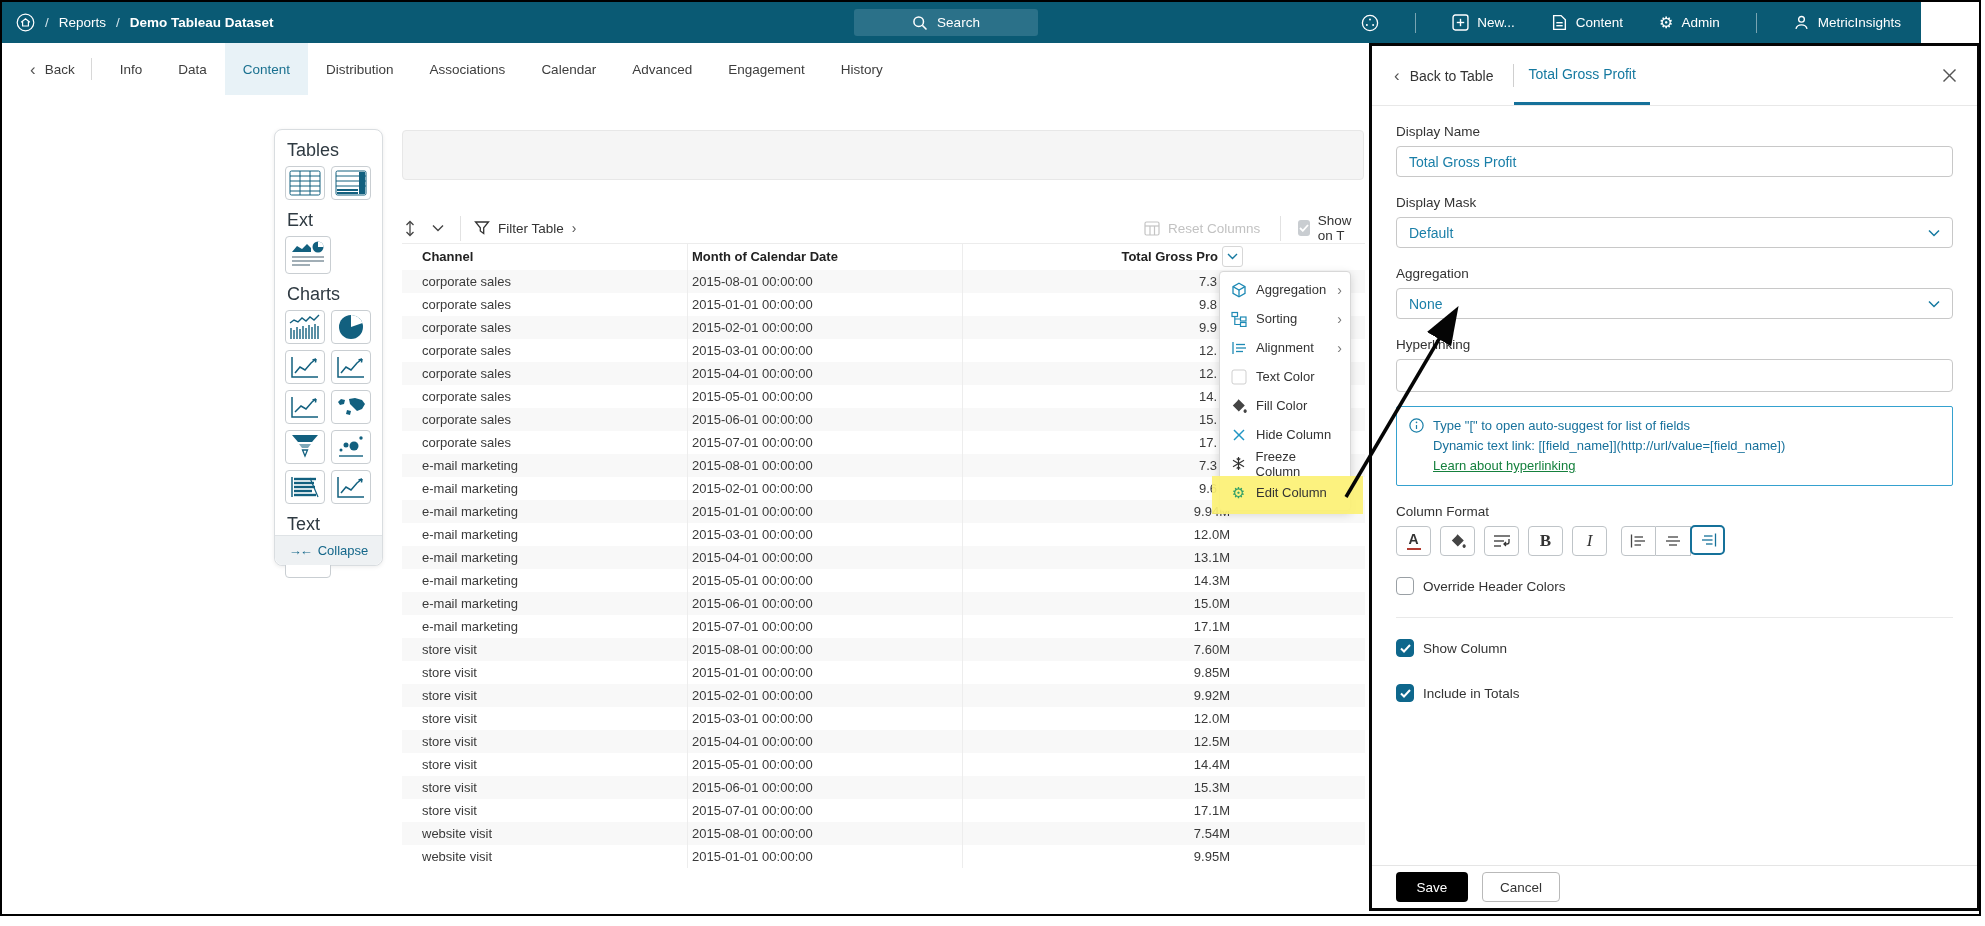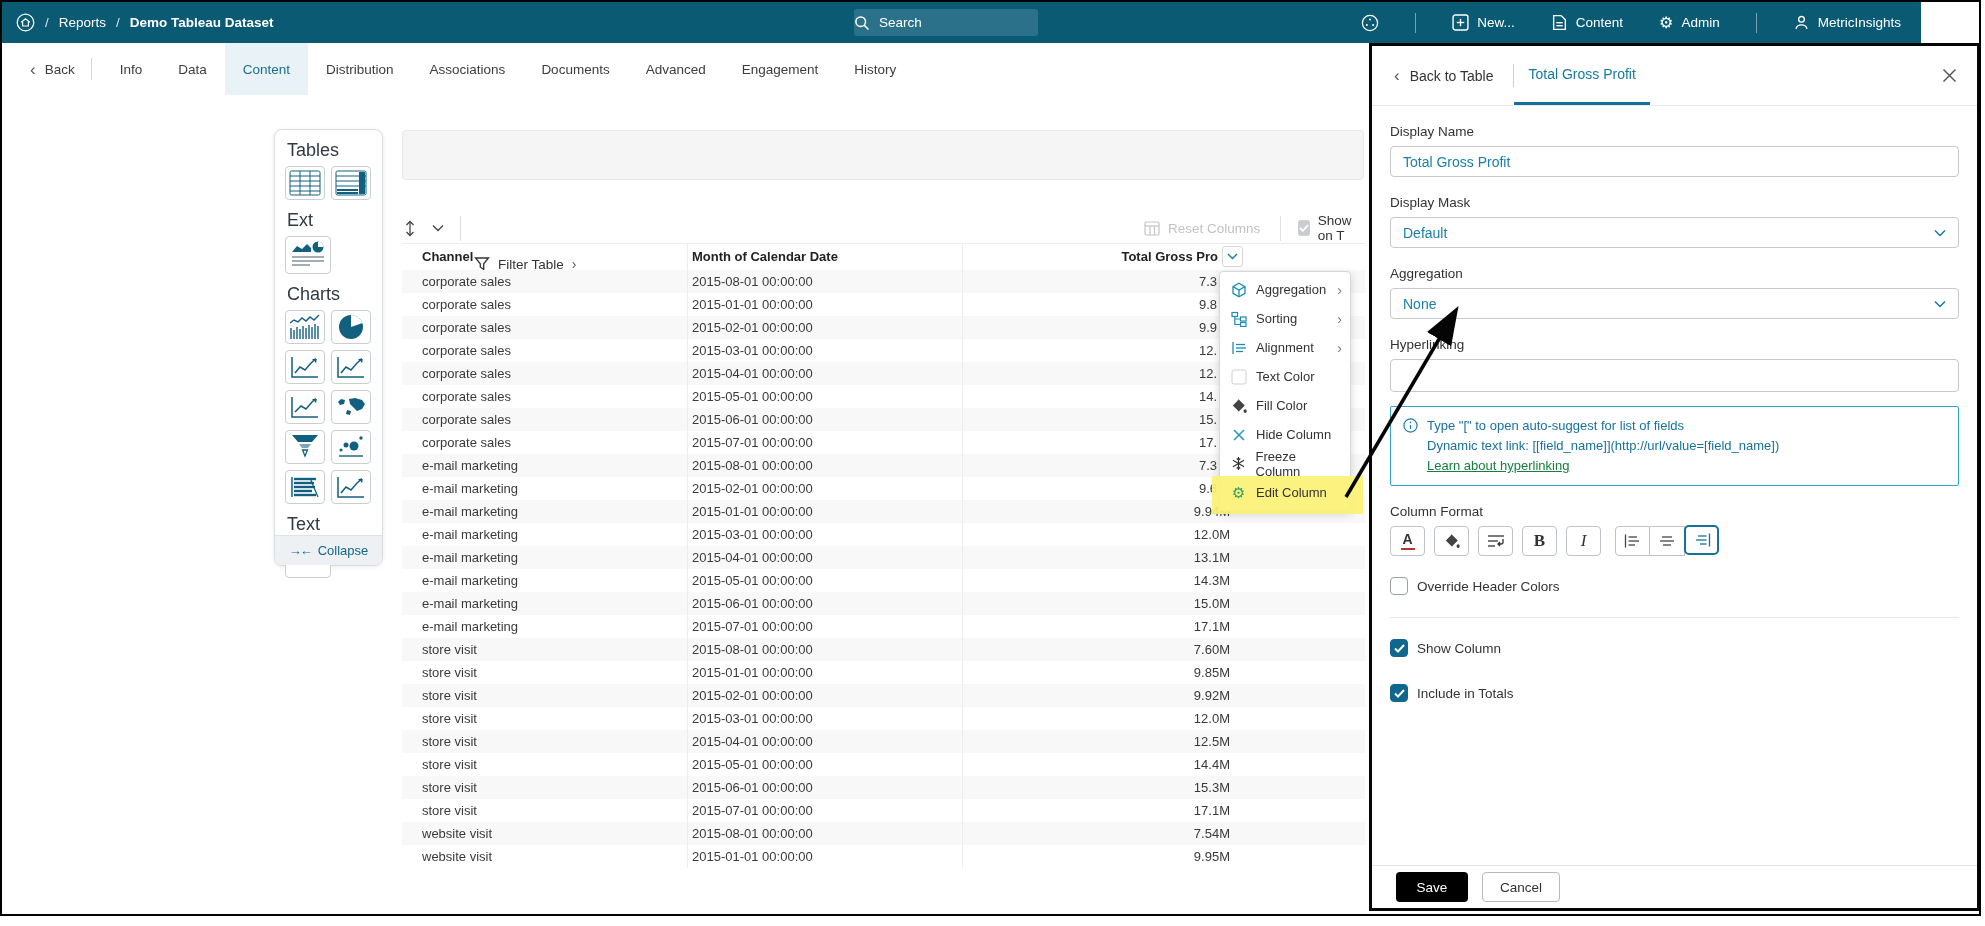--- a/index.html
+++ b/index.html
@@ -9,21 +9,21 @@
   svg { display:block; }
 
   
   .frame { position:absolute; left:0; top:0; width:1981px; height:916px; border:2px solid #000; background:#fff; overflow:hidden; }
 
   
   .topnav { position:absolute; left:0; top:0; width:1919px; height:41px; background:#0a5a74; display:flex; align-items:center; color:#fff; }
   .crumbs { display:flex; align-items:center; gap:10px; padding-left:14px; font-size:13.5px; }
   .crumbs .sep { color:#cfe3ea; }
   .crumb-strong { font-weight:bold; }
-  .search-box { position:absolute; left:852px; top:7px; width:184px; height:27px; background:#2b7189; border-radius:3px; display:flex; align-items:center; justify-content:flex-start; gap:9px; font-size:13.5px; color:#fff; }
+  .search-box { position:absolute; left:852px; top:7px; width:184px; height:27px; background:#2b7189; border-radius:3px; display:flex; align-items:center; justify-content:center; gap:9px; font-size:13.5px; color:#fff; }
   .nav-actions { position:absolute; right:20px; top:0; height:41px; display:flex; align-items:center; gap:36px; font-size:13.5px;justify-content:center; }
   .nav-item { display:flex; align-items:center; gap:8px; cursor:default; }
   .nav-vdiv { width:1px; height:20px; background:rgba(255,255,255,.45); }
   .gear-glyph { font-size:16px; line-height:1; }
   .navgap { position:absolute; left:1919px; top:0; width:60px; height:41px; background:#fff; }
 
   
   .tabbar { position:absolute; left:0; top:41px; width:1365px; height:52px; background:#fff; display:flex; align-items:stretch; padding-left:28px; font-size:13.5px; color:#3d3d3d; }
   .back-btn { display:flex; align-items:center; gap:9px; padding-right:16px; }
   .back-chev { font-size:17px; color:#555; line-height:1; }
@@ -72,21 +72,21 @@
   .freeze-glyph, .gear-green { font-size:15px; line-height:1; }
   .gear-green { color:#2f9e68; }
 
   
   .panel { position:absolute; left:1367px; top:41px; width:611px; height:868px; background:#fff; border:3px solid #050505; z-index:40; }
   .p-head { height:60px; display:flex; align-items:stretch; padding:0 20px 0 22px; border-bottom:1px solid #e8e8e8; }
   .p-back { display:flex; align-items:center; gap:10px; font-size:14px; color:#333; }
   .p-hdiv { width:1px; background:#cfcfcf; margin:18px 0 18px 20px; }
   .p-tab { margin-left:0; padding:0 14px; display:flex; align-items:center; font-size:14px; color:#1579a0; border-bottom:3px solid #15719a; }
   .p-close { margin-left:auto; display:flex; align-items:center; color:#555; }
-  .p-body { padding:0 18px; }
+  .p-body { padding:0 24px; }
   .f-label { font-size:13.5px; color:#333; margin:18px 0 7px; }
   .f-input { height:31px; border:1px solid #c8c8c8; border-radius:4px; background:#fff; display:flex; align-items:center; padding:0 12px; font-size:14px; color:#1a7fa8; }
   .f-select { justify-content:space-between; }
   .hintbox { margin-top:14px; border:1px solid #35a1cf; border-radius:2px; padding:9px 12px; display:flex; gap:9px; font-size:13px; line-height:20px; color:#17719c; }
   .hintbox .hlink { text-decoration:underline; color:#15803d; }
   .fmt-row { display:flex; align-items:center; margin-top:3px; }
   .fmt { width:35px; height:30px; border:1px solid #bfc4c8; border-radius:4px; background:#fff; display:flex; align-items:center; justify-content:center; color:#333; margin-right:9px; }
   .fmt-group { display:inline-flex; margin-left:5px; }
   .fmt-group .fmt { margin-right:0; border-radius:0; border-left-width:0; }
   .fmt-group .fmt:first-child { border-radius:4px 0 0 4px; border-left-width:1px; }
@@ -186,21 +186,21 @@
     <span class="back-btn">
       <span class="back-chev">‹</span>
       <span>Back</span>
     </span>
     <span class="tabdiv"></span>
     <span class="tab">Info</span>
     <span class="tab">Data</span>
     <span class="tab active">Content</span>
     <span class="tab">Distribution</span>
     <span class="tab">Associations</span>
-    <span class="tab">Documents</span>
+    <span class="tab">Calendar</span>
     <span class="tab">Advanced</span>
     <span class="tab">Engagement</span>
     <span class="tab">History</span>
   </div>
 
   <div class="palette">
     <div class="pal-label">Tables</div>
     <div class="pal-row">
       <span class="pbtn">
         <svg width="32" height="26" viewBox="0 0 32 26" fill="none" stroke="#12607f" stroke-width="1">
@@ -359,21 +359,21 @@
             <polyline points="2.5,5 6,1.5 9.5,5"></polyline>
             <polyline points="2.5,12 6,15.5 9.5,12"></polyline>
       </svg>
     </span>
     <span class="fr-item" style="left:30px;">
       <svg width="12" height="8" viewBox="0 0 12 8" fill="none" stroke="#444" stroke-width="1.4">
             <polyline points="1,1.5 6,6.5 11,1.5"></polyline>
           </svg>
     </span>
     <span class="fr-vdiv" style="left:58px;"></span>
-    <span class="fr-item" style="left:72px;margin-top:36px;">
+    <span class="fr-item" style="left:72px;">
       <span>
         <svg width="16" height="16" viewBox="0 0 16 16" fill="none" stroke="#333" stroke-width="1.3">
           <path d="M1.5 2 H14.5 L9.7 7.8 V13.5 L6.3 11 V7.8 Z"></path>
         </svg>
       </span>
       <span>Filter Table</span>
       <span class="chip-chev">›</span>
     </span>
     <span class="fr-item fr-gray" style="left:742px;">
       <span>

